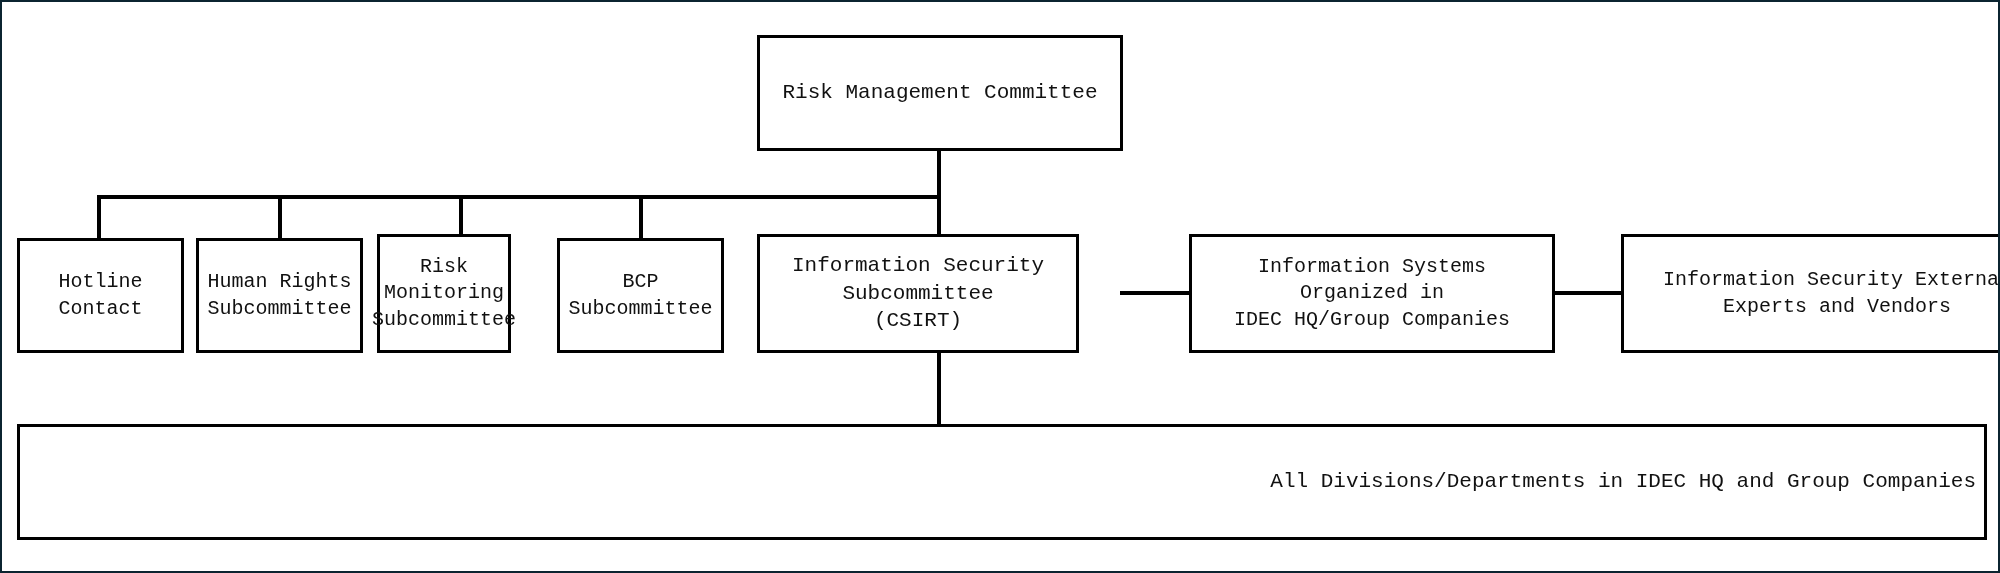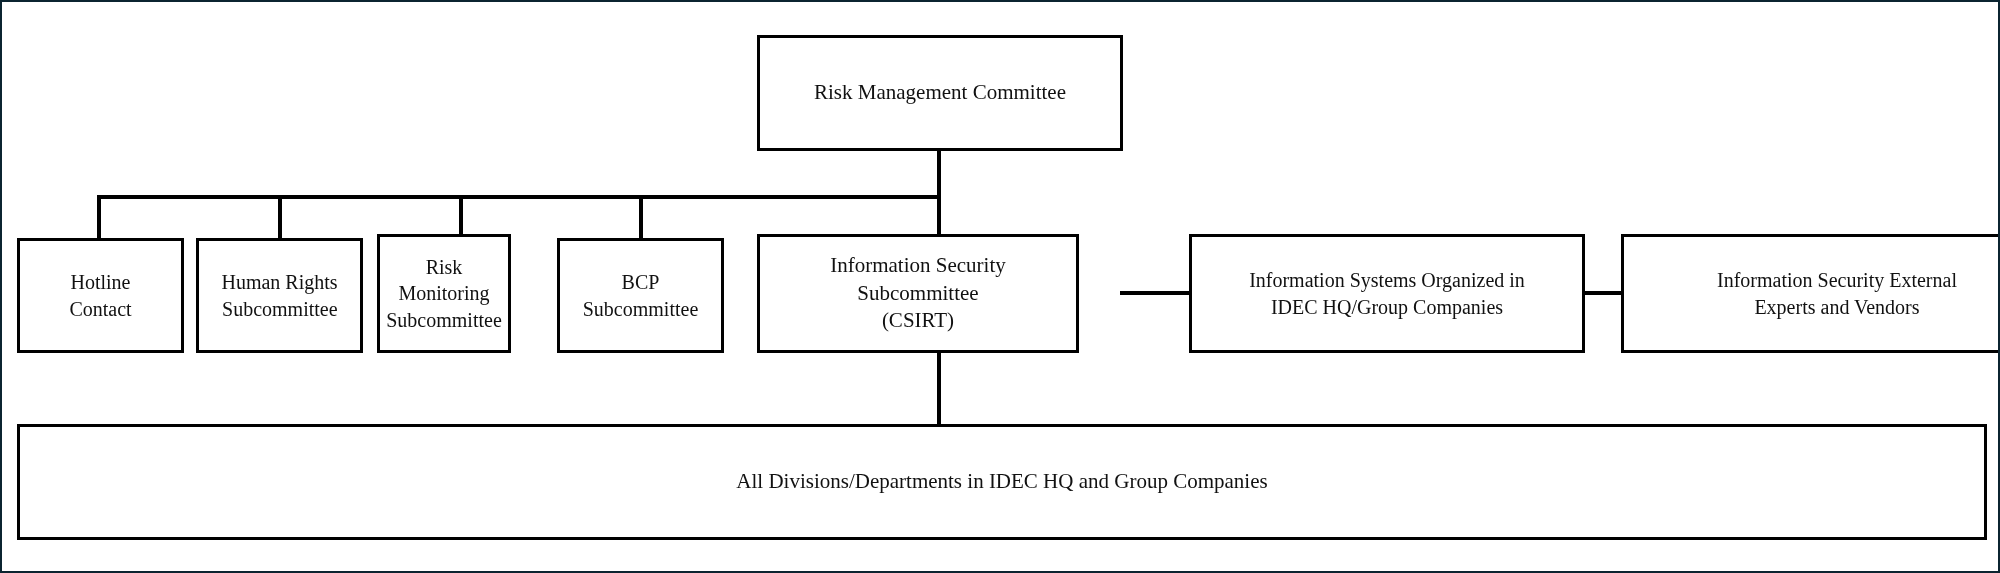--- a/index.html
+++ b/index.html
@@ -9,21 +9,21 @@
     background: #ffffff;
   }
   #canvas {
     position: relative;
     width: 2000px;
     height: 573px;
     background: #ffffff;
     box-sizing: border-box;
     border: 2px solid #0b2430;
     overflow: hidden;
-    font-family: Liberation Serif, serif;
+    font-family: Liberation Mono, monospace;
     padding-left: 24px;
   }
   .node {
     position: absolute;
     box-sizing: border-box;
     background: #ffffff;
     border: 3px solid #000000;
     display: flex;
     align-items: center;
     justify-content: center;
@@ -57,30 +57,31 @@
   }
   #node-bcp-subcommittee {
     left: 555px; top: 236px; width: 167px; height: 115px;
     font-size: 20px;
   }
   #node-information-security-subcommittee {
     left: 755px; top: 232px; width: 322px; height: 119px;
     font-size: 21px;
   }
   #node-information-systems {
-    left: 1187px; top: 232px; width: 396px; height: 119px;
+    left: 1187px; top: 232px; width: 366px; height: 119px;
     font-size: 20px;
   }
   #node-external-experts {
     left: 1619px; top: 232px; width: 432px; height: 119px;
     font-size: 20px;
   }
   #node-all-divisions {
     left: 15px; top: 422px; width: 1970px; height: 116px;
     font-size: 21px;
+    justify-content: flex-end;
   }
   
   .conn {
     position: absolute;
     background: #000000;
     z-index: 1;
   }
   .conn.v { width: 4px; }
   .conn.h { height: 4px; }
 

